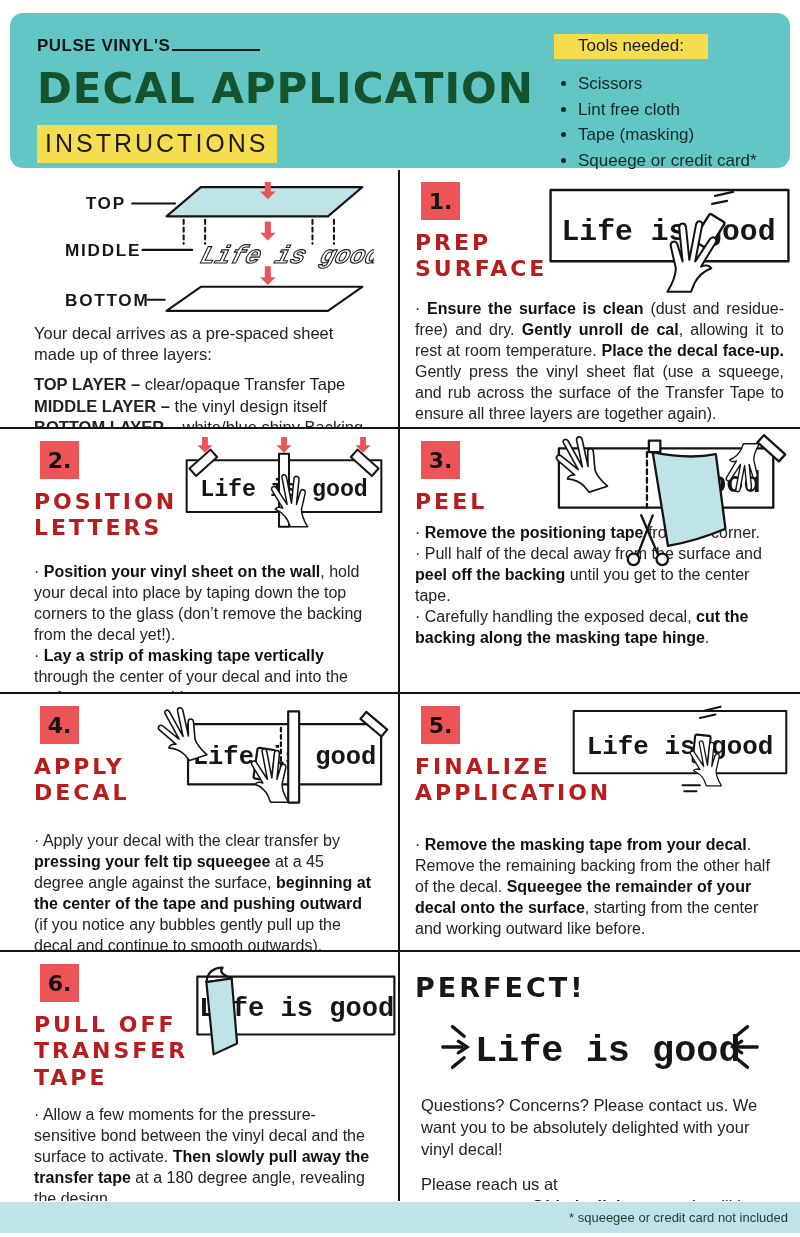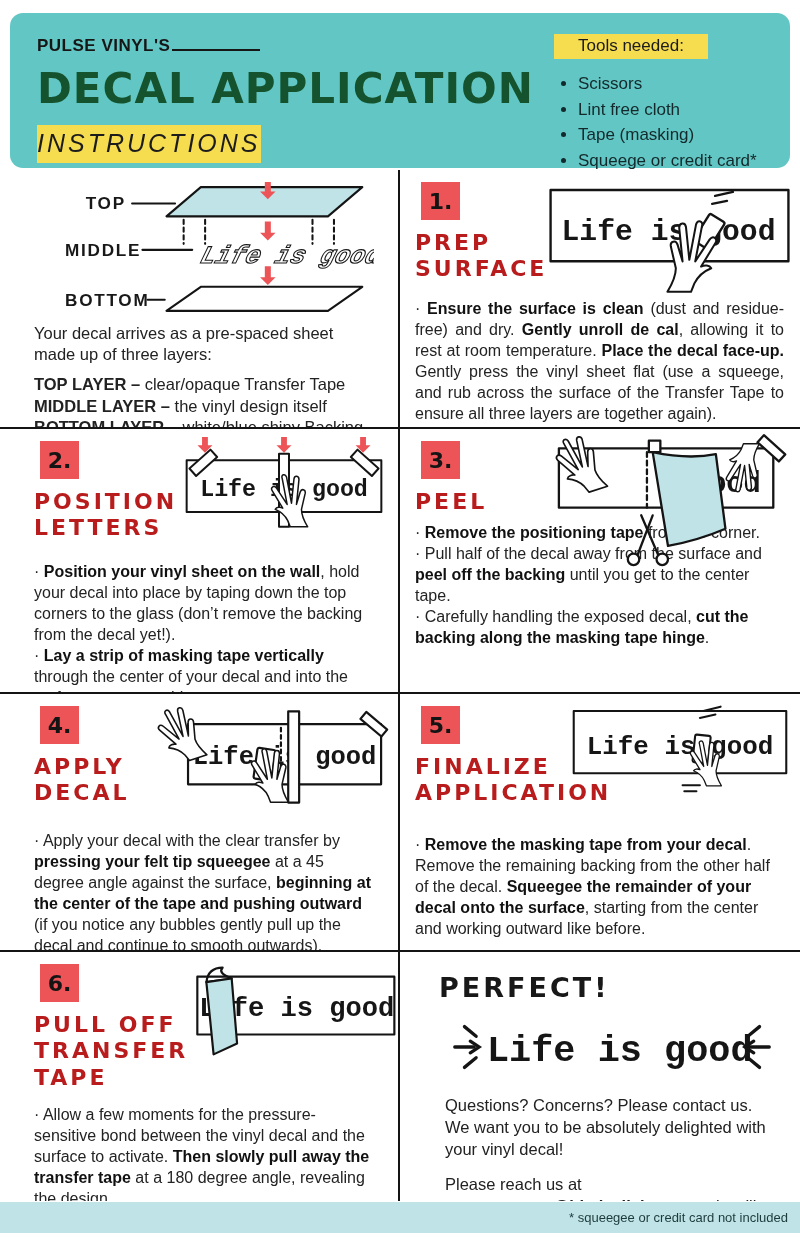--- a/index.html
+++ b/index.html
@@ -13,21 +13,21 @@
 
   
   .hero{margin:13px 10px 0;height:155px;background:var(--teal);position:relative;
         padding:23px 0 0 27px;border-radius:13px;}
   .brand{font-size:17px;font-weight:bold;letter-spacing:.5px;color:var(--ink);}
   .brand .blank{display:inline-block;width:88px;border-bottom:2px solid var(--ink);
         height:13px;margin-left:2px;}
   .hero h1{font-family:"DejaVu Sans",sans-serif;font-size:42px;font-weight:bold;
         letter-spacing:1px;color:#14532d;margin-top:8px;}
   .chip{display:inline-block;background:var(--yellow);color:#1c1c1c;}
-  .chip.big{font-size:25px;letter-spacing:3px;padding:4px 0 5px;margin-top:12px;font-style:italic;}
+  .chip.big{font-size:25px;letter-spacing:3px;padding:4px 8px 5px;margin-top:12px;}
   .tools{position:absolute;top:21px;right:18px;width:218px;}
   .chip.small{font-size:17px;padding:2px 24px 3px;}
   .tools ul{margin:12px 0 0 24px;font-size:17px;line-height:1.5;color:#13292b;}
 
   
   .grid{display:grid;grid-template-columns:400px 400px;
         grid-template-rows:259px 265px 258px 249px;margin-top:2px;}
   .cell{position:relative;overflow:hidden;}
   .cell.l{border-right:2.5px solid #141414;padding:12px 26px 0 34px;}
   .cell.r{padding:12px 16px 0 15px;}
@@ -43,21 +43,21 @@
   .body b{color:#111;}
   .just{text-align:justify;}
   .mt{margin-top:14px;}
 
   
   .intro-svg{margin:0 0 0 28px;display:block;}
   .intro .lead{margin-top:7px;font-size:16.5px;line-height:1.3;}
   .intro .layers{margin-top:8px;font-size:16.5px;line-height:1.32;}
 
   
-  .perfect{padding:14px 18px 0 24px;margin-left:24px;}
+  .perfect{padding:14px 18px 0 24px;}
   .perfect h2{font-family:"DejaVu Sans",sans-serif;font-weight:bold;font-size:27px;
         letter-spacing:3px;color:#181818;margin-top:8px;}
   .perfect .decal-line{display:block;margin:10px auto 0;}
   .perfect p{font-size:16.5px;line-height:1.32;margin-top:14px;padding:0 6px 0 6px;}
 
   
   .strip{position:absolute;left:0;right:0;bottom:4px;height:31px;background:var(--teal-light);
         display:flex;align-items:center;justify-content:flex-end;
         font-size:13px;color:#1d3a3c;padding-right:12px;}
 

